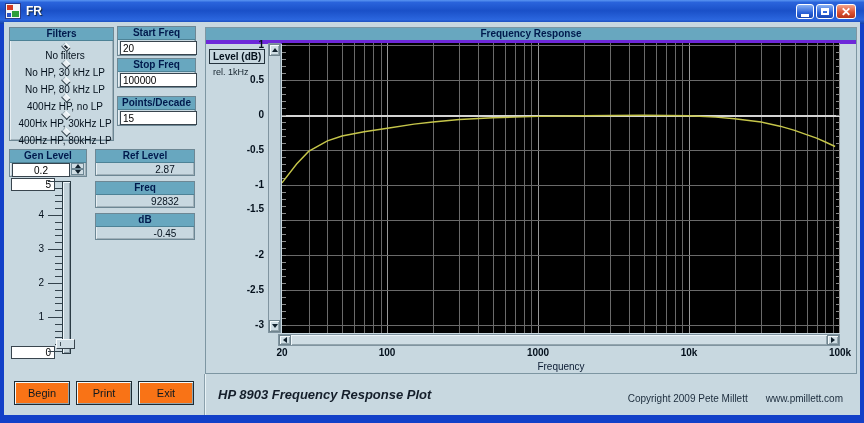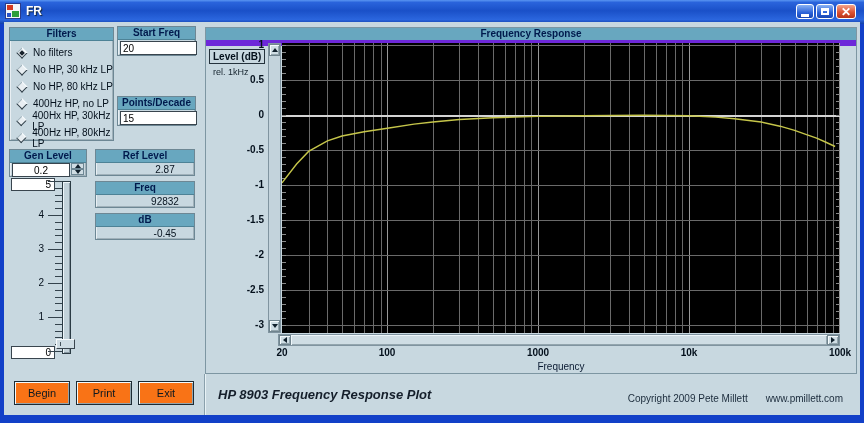--- a/index.html
+++ b/index.html
@@ -33,21 +33,21 @@
          box-shadow:inset 1px 1px 0 rgba(255,255,255,.6), inset -1px -1px 0 rgba(40,60,70,.25);}
   .phead{display:block;background:#68a7bf;color:#001a4d;font-size:10px;font-weight:bold;
          text-align:center;height:12px;line-height:12px;border-bottom:1px solid #4d8296;}
   .pval{display:block;text-align:center;font-size:10px;color:#07131f;line-height:13px;padding-left:40px;}
 
   .tinput{position:absolute;left:2px;width:calc(100% - 6px);height:12px;background:#fff;
           border:1px solid #39454e;font-family:"Liberation Sans",sans-serif;font-size:10px;
           color:#000;padding:0 2px;box-sizing:content-box;}
 
   
-  .radio-item{position:relative;height:17px;display:flex;align-items:center;cursor:default;}
+  .radio-item{position:relative;height:17px;display:flex;align-items:center;cursor:default;flex-direction:column;}
   .rdo{position:relative;width:8px;height:8px;margin-left:8px;transform:rotate(45deg);
        background:#e8eef2;border:1px solid;border-color:#f8fcfe #2e3e48 #2e3e48 #9fb3bc;box-sizing:border-box;}
   .radio-item.sel .rdo::after{content:'';position:absolute;left:1px;top:1px;right:1px;bottom:1px;background:#16202a;}
   .rlabel{margin-left:7px;font-size:10px;color:#04101c;}
 
   
   .numbox{background:#fff;border:1px solid #39454e;box-sizing:border-box;font-size:10px;
           text-align:right;padding:0 3px;line-height:11px;color:#000;}
   #slider-track{left:62px;top:181px;width:9px;height:173px;background:#c2d2da;
       border:1px solid #2b3b44;box-sizing:border-box;
@@ -67,21 +67,21 @@
   .tri-up{width:0;height:0;border-left:3px solid transparent;border-right:3px solid transparent;border-bottom:4px solid #10202c;}
   .tri-dn{width:0;height:0;border-left:3px solid transparent;border-right:3px solid transparent;border-top:4px solid #10202c;}
   .tri-l{width:0;height:0;border-top:3px solid transparent;border-bottom:3px solid transparent;border-right:4px solid #10202c;}
   .tri-r{width:0;height:0;border-top:3px solid transparent;border-bottom:3px solid transparent;border-left:4px solid #10202c;}
 
   
   #chart-panel{left:205px;top:27px;width:652px;height:347px;border:1px solid #7d96a2;
       box-sizing:border-box;background:#c8d8e0;}
   #chart-title{position:absolute;left:0;top:0;width:100%;height:12px;background:#68a7bf;
       color:#001a4d;font-size:10px;font-weight:bold;text-align:center;line-height:12px;
-      border-bottom:6px solid #6d28d9;}
+      border-bottom:4px solid #6d28d9;}
   #level-label{left:209px;top:49px;border:1px solid #24323c;padding:0 3px;font-size:10px;
       font-weight:bold;color:#04101c;line-height:13px;background:#c8d8e0;}
   #rel-label{left:213px;top:67px;font-size:9px;color:#15242e;}
   .ytick{position:absolute;left:230px;width:34px;text-align:right;font-size:10px;font-weight:bold;
       color:#04101c;line-height:12px;}
   #plot{left:282px;top:43px;width:558px;height:290px;background:#000;}
   #x-labels{left:282px;top:347px;width:558px;height:12px;}
   .xtick{position:absolute;transform:translateX(-50%);font-size:10px;font-weight:bold;color:#04101c;white-space:nowrap;}
   #freq-label{left:282px;top:361px;width:558px;text-align:center;font-size:10px;color:#0b1b33;}
 
@@ -159,20 +159,24 @@
       <div class="radio-item">
           <span class="rdo"></span>
           <span class="rlabel">400Hz HP, 80kHz LP</span>
         </div>
     </div>
   </div>
 
   <div class="abs panel" style="left:117px;top:26px;width:79px;height:30px;">
     <span class="phead">Start Freq</span>
     <input class="tinput" style="top: 14px;" value="20">
+  </div>
+  <div class="abs panel" style="left:117px;top:58px;width:79px;height:30px;">
+    <span class="phead">Stop Freq</span>
+    <input class="tinput" style="top: 14px;" value="100000">
   </div>
   <div class="abs panel" style="left:117px;top:96px;width:79px;height:30px;">
     <span class="phead">Points/Decade</span>
     <input class="tinput" style="top: 14px;" value="15">
   </div>
 
   <div class="abs panel" style="left:9px;top:149px;width:78px;height:28px;">
     <span class="phead">Gen Level</span>
     <input class="tinput" style="top: 13px; width: 52px; text-align: center;" value="0.2">
     <div class="spin">
@@ -239,21 +243,21 @@
     <div id="chart-title">Frequency Response</div>
   </div>
   <div class="abs" id="level-label">Level (dB)</div>
   <div class="abs" id="rel-label">rel. 1kHz</div>
   <div id="y-labels">
       <span class="ytick abs" style="top: 39px;">1</span>
       <span class="ytick abs" style="top: 74px;">0.5</span>
       <span class="ytick abs" style="top: 109px;">0</span>
       <span class="ytick abs" style="top: 144px;">-0.5</span>
       <span class="ytick abs" style="top: 179px;">-1</span>
-      <span class="ytick abs" style="top: 214px;">-1.5</span>
+      <span class="ytick abs" style="top: 203px;">-1.5</span>
       <span class="ytick abs" style="top: 249px;">-2</span>
       <span class="ytick abs" style="top: 284px;">-2.5</span>
       <span class="ytick abs" style="top: 319px;">-3</span>
     </div>
 
   <div class="abs sbar" id="vscroll">
     <div class="sbtn up">
         <div class="tri-up"></div>
       </div>
     <div class="sbtn dn">

